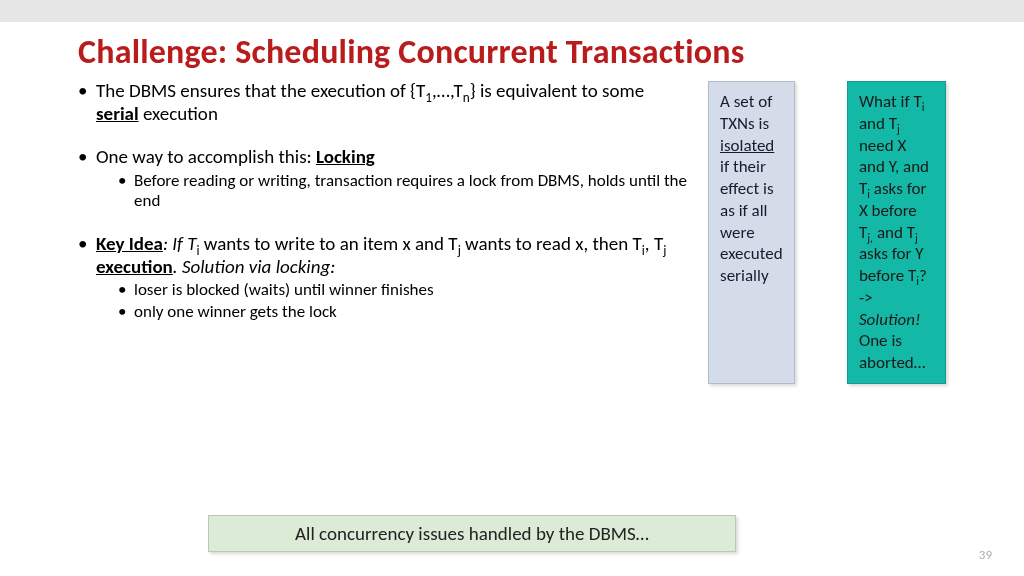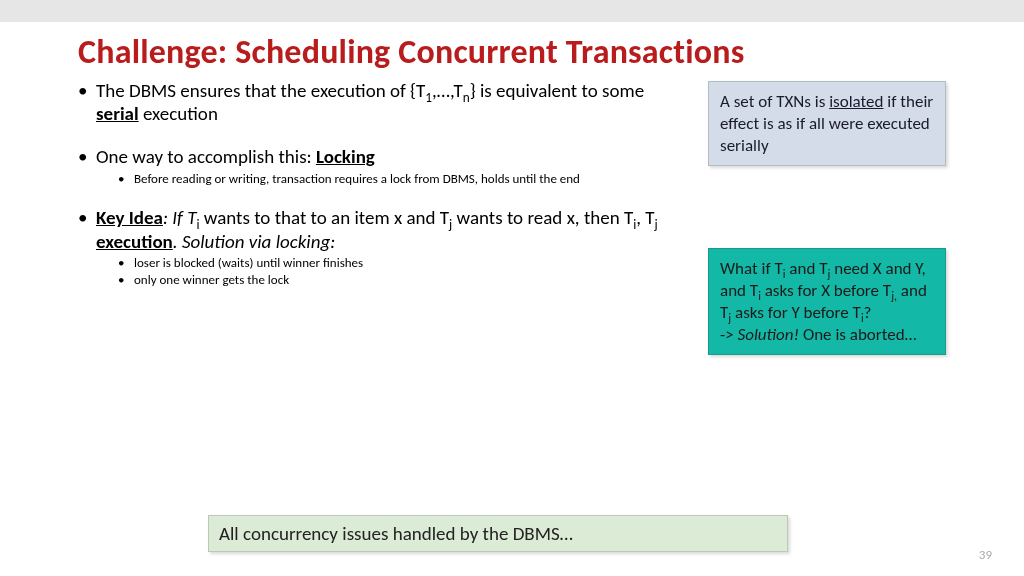--- a/index.html
+++ b/index.html
@@ -49,38 +49,38 @@
   }
   .main-col > ul > li::before {
     content: "•";
     position: absolute;
     left: 0;
     top: 0;
   }
   .main-col ul ul {
     margin-top: 2px;
     padding-left: 22px;
-    font-size: 13px;
+    font-size: 17px;
   }
   .main-col ul ul li {
     padding-left: 16px;
     position: relative;
     margin-bottom: 1px;
   }
   .main-col ul ul li::before {
     content: "•";
     position: absolute;
     left: 0;
     top: 0;
   }
   .side-col {
     width: 238px;
     display: flex;
-    flex-direction: column;
-    gap: 82px;
+    flex-direction: row;
+    gap: 52px;
     padding-top: 2px;
   }
   .callout {
     padding: 9px 11px;
     font-size: 17px;
     line-height: 1.28;
     border: 1px solid rgba(0,0,0,0.15);
     box-shadow: 2px 2px 3px rgba(0,0,0,0.15);
   }
   .callout-blue {
@@ -92,25 +92,25 @@
     color: #1a1a1a;
   }
   .underline { text-decoration: underline; }
   .bold { font-weight: 700; text-decoration: underline; }
   .italic { font-style: italic; }
   sub { font-size: 0.7em; vertical-align: sub; line-height: 0; }
   .footer-box {
     position: absolute;
     left: 208px;
     bottom: 24px;
-    width: 580px;
+    width: 528px;
     background: #dcebd5;
     border: 1px solid rgba(0,0,0,0.15);
     box-shadow: 2px 2px 3px rgba(0,0,0,0.15);
-    text-align: left;
+    text-align: center;
     font-size: 19px;
     padding: 6px 10px;
     color: #222;
   }
   .page-num {
     position: absolute;
     right: 32px;
     bottom: 14px;
     font-size: 13px;
     color: #aaa;
@@ -134,21 +134,21 @@
         </li>
 
         <li>
           <span>One way to accomplish this: </span><span class="bold">Locking</span>
           <ul>
             <li>Before reading or writing, transaction requires a lock from DBMS, holds until the end</li>
           </ul>
         </li>
 
         <li>
-          <span class="bold">Key Idea</span><span class="italic">: If T</span><sub>i</sub><span> wants to that to an item x and T</span><sub>j</sub><span> wants to read x, then T</span><sub>i</sub><span>, T</span><sub>j</sub><span> </span><span class="bold">execution</span><span class="italic">.  Solution via locking:</span>
+          <span class="bold">Key Idea</span><span class="italic">: If T</span><sub>i</sub><span> wants to write to an item x and T</span><sub>j</sub><span> wants to read x, then T</span><sub>i</sub><span>, T</span><sub>j</sub><span> </span><span class="bold">execution</span><span class="italic">.  Solution via locking:</span>
           <ul>
             <li>loser is blocked (waits) until winner finishes</li>
             <li>only one winner gets the lock</li>
           </ul>
         </li>
       </ul>
     </div>
 
     <div class="side-col">
       <div class="callout callout-blue">

